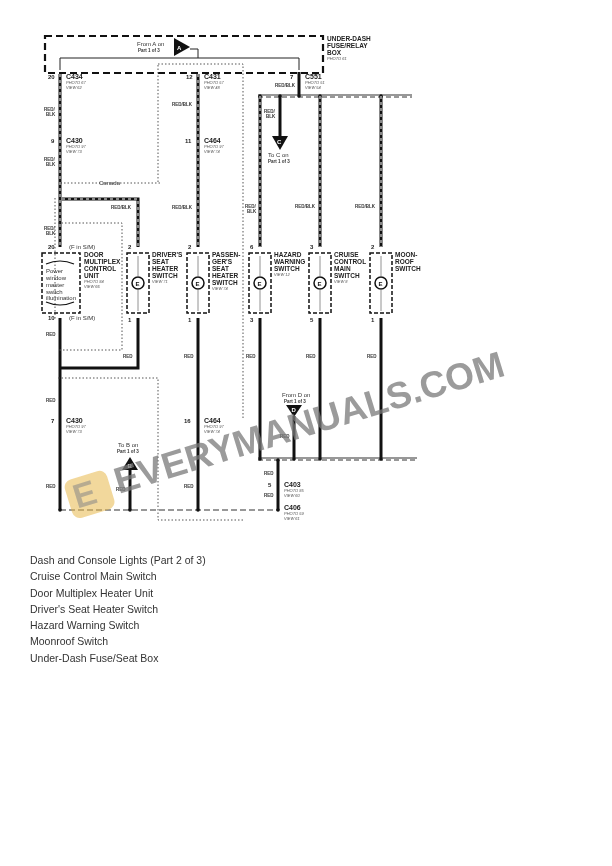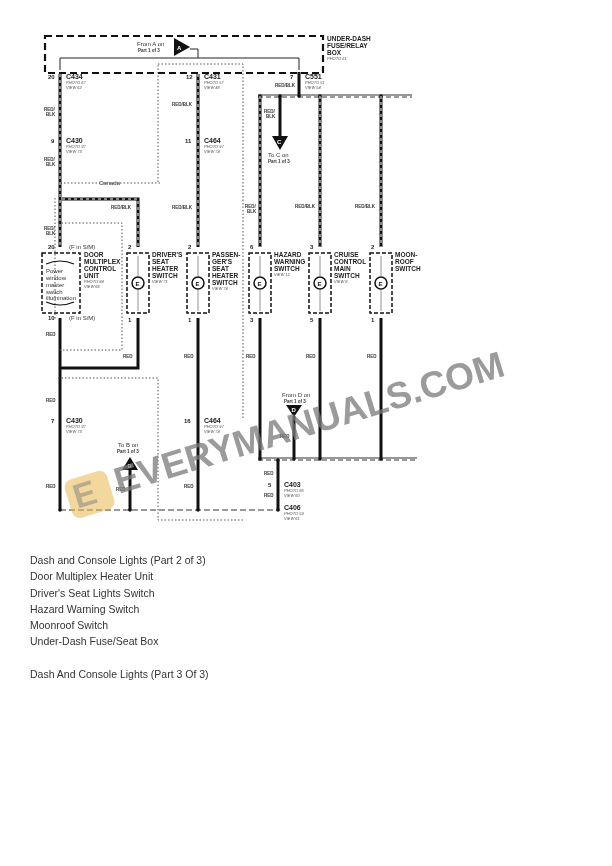--- a/index.html
+++ b/index.html
@@ -285,20 +285,20 @@
 <svg id="watermark" viewBox="0 0 612 530" xmlns="http://www.w3.org/2000/svg">
   <g transform="translate(100,508) rotate(-17)">
     <rect x="-28" y="-36" width="44" height="40" rx="8" fill="#e8b84a" opacity="0.55"></rect>
     <text x="-22" y="-6" font-size="34" font-weight="bold" fill="#888" opacity="0.55" font-family="'Liberation Sans', sans-serif">E</text>
     <text x="22" y="-8" font-size="37" font-weight="bold" fill="#7a7a7a" opacity="0.75" font-family="'Liberation Sans', sans-serif">EVERYMANUALS.COM</text>
   </g>
 </svg>
 
 <div id="text-list">
   <div>Dash and Console Lights (Part 2 of 3)</div>
+  <div>Cruise Control Main Switch</div>
   <div>Door Multiplex Heater Unit</div>
-  <div>Driver's Seat Lights Switch</div>
+  <div>Driver's Seat Heater Switch</div>
   <div>Hazard Warning Switch</div>
   <div>Moonroof Switch</div>
   <div>Under-Dash Fuse/Seat Box</div>
   <div class="gap"></div>
-  <div>Dash And Console Lights (Part 3 Of 3)</div>
 </div>
 
 </body></html>

